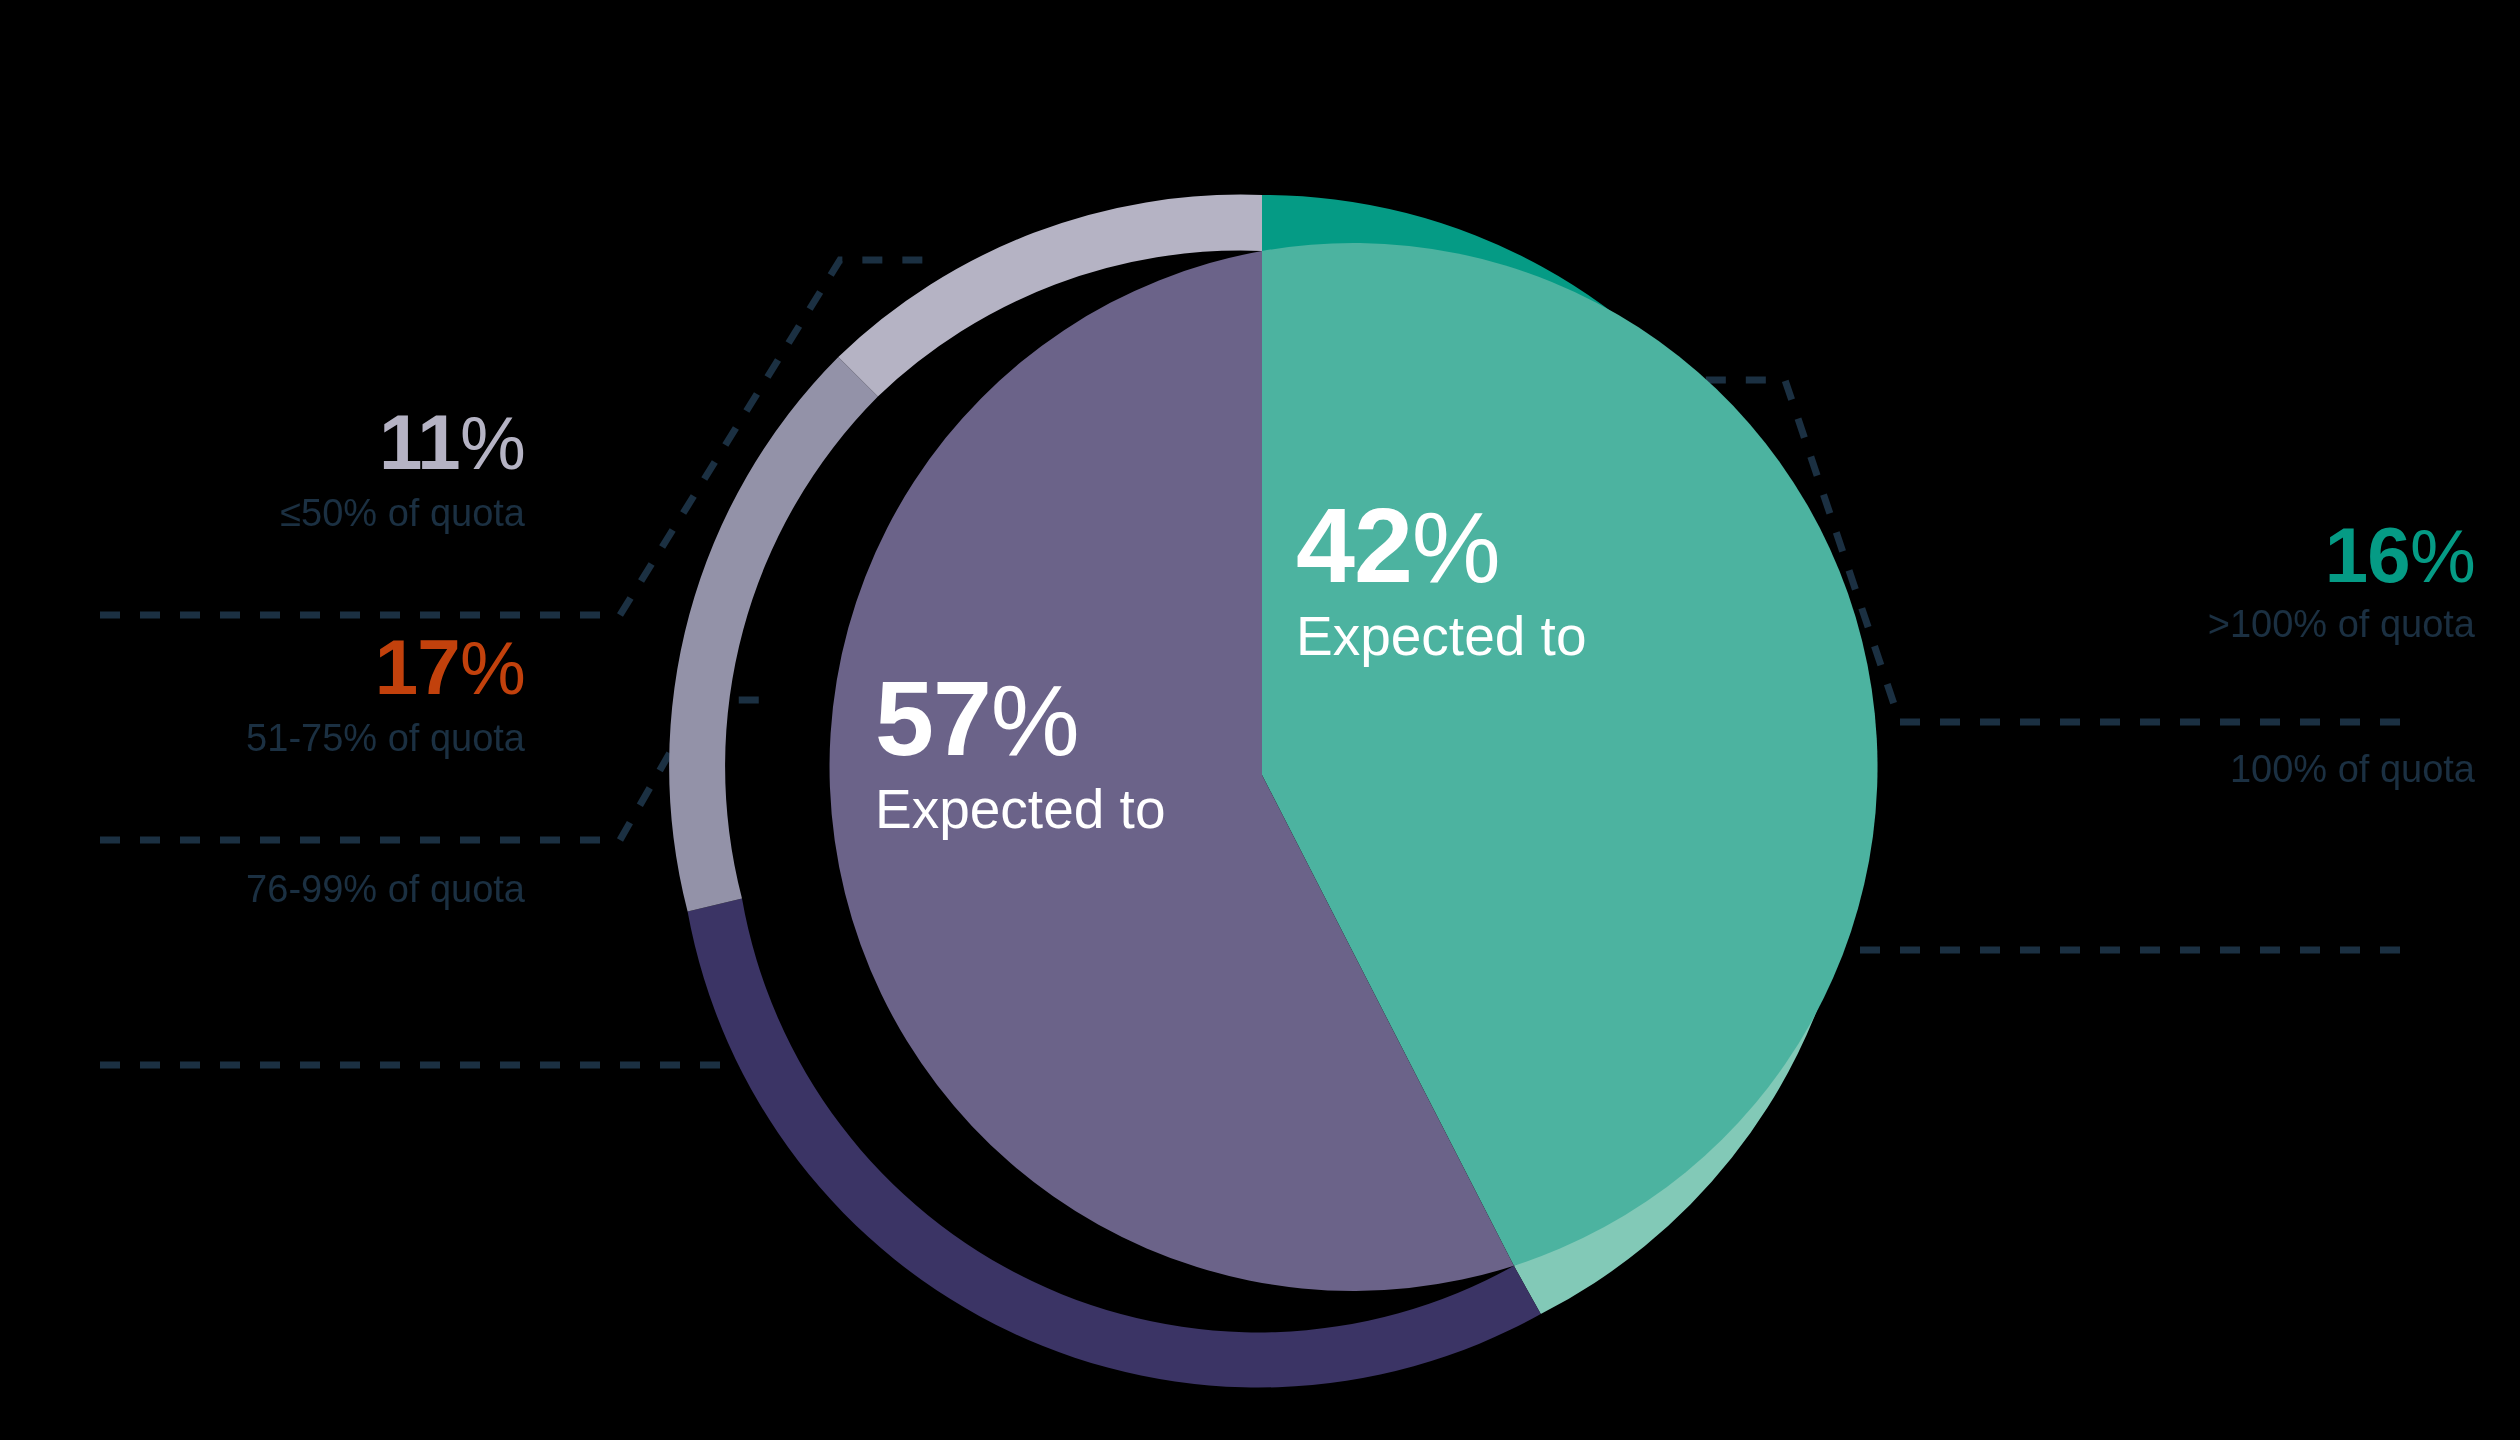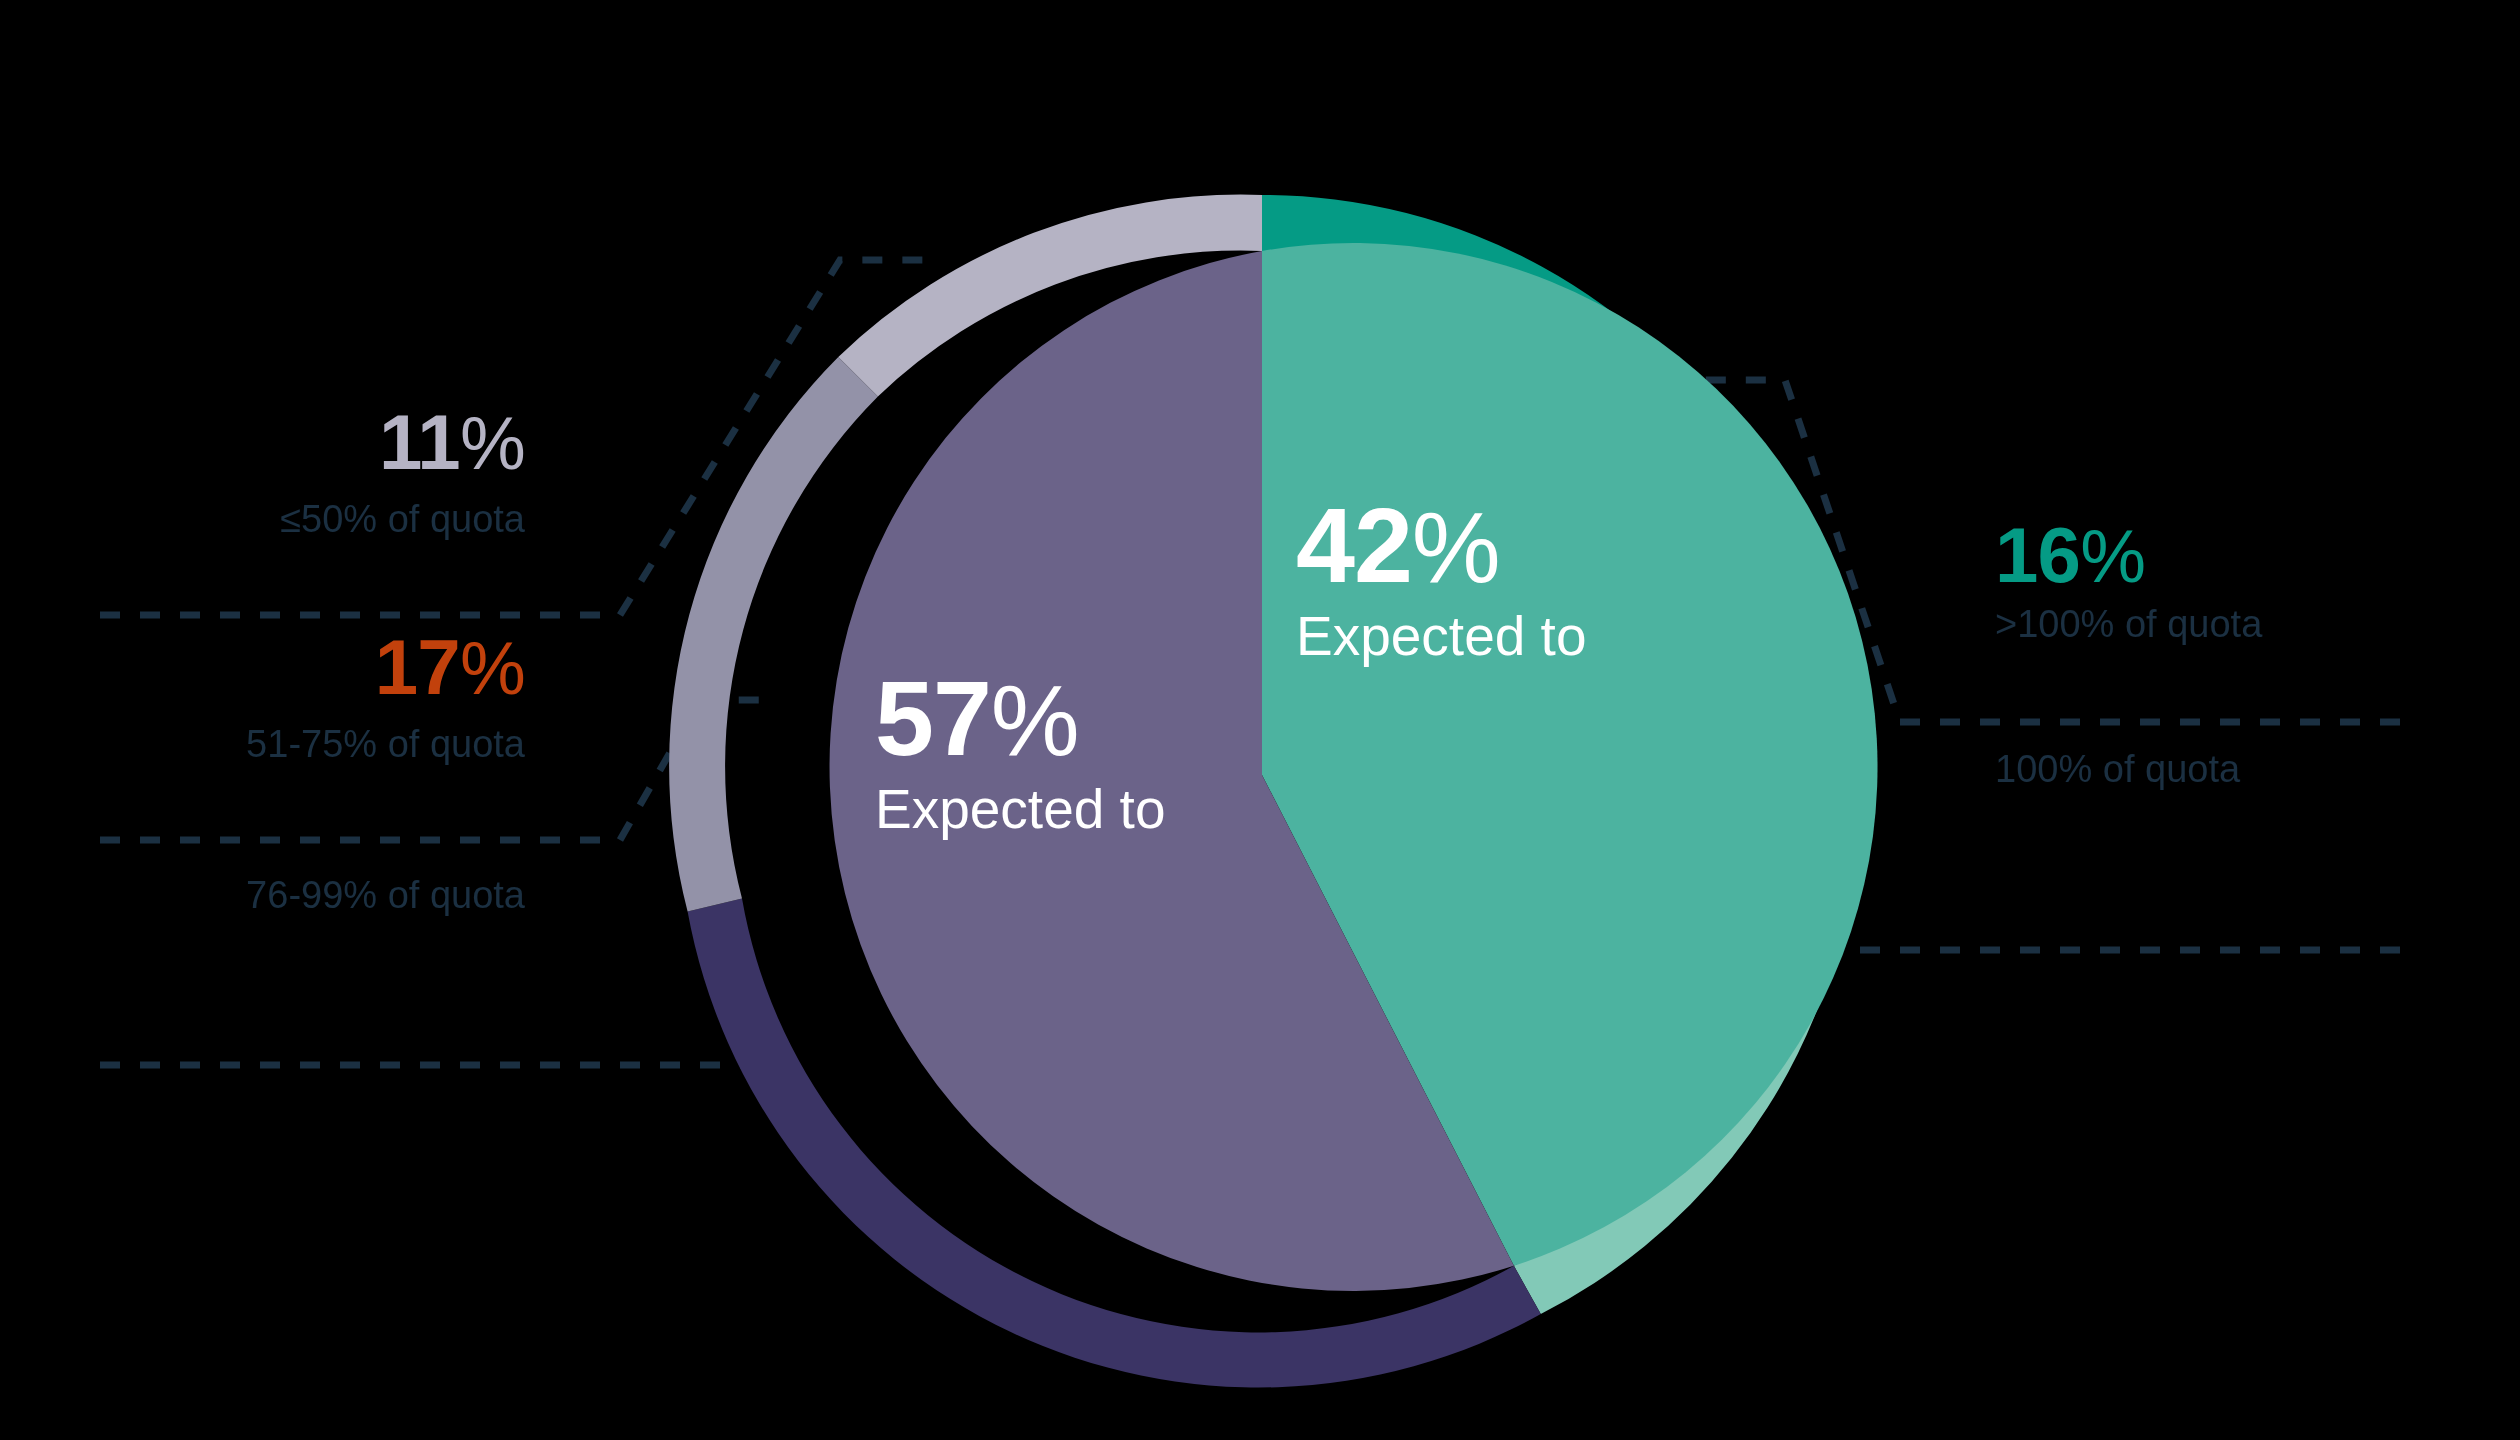--- a/index.html
+++ b/index.html
@@ -42,24 +42,24 @@
   }
   .sub {
     white-space: nowrap;
     line-height: 1.1;
   }
 
   
   .left-block { text-align: right; }
   .left-block .pct { font-size: 78px; }
   .left-block .pct .sym { font-size: 74px; }
-  .left-block .sub { font-size: 38px; color: #1B3042; margin-top: 20px; }
+  .left-block .sub { font-size: 38px; color: #1B3042; margin-top: 14px; }
 
   
-  .right-block { text-align: left; }
+  .right-block { text-align: right; }
   .right-block .pct { font-size: 78px; }
   .right-block .pct .sym { font-size: 74px; }
   .right-block .sub { font-size: 38px; color: #1B3042; margin-top: 4px; }
 
   
   .center-block { text-align: left; color: #ffffff; }
   .center-block .pct { font-size: 106px; }
   .center-block .pct .sym { font-size: 100px; font-weight: 300; }
   .center-block .sub { font-size: 55px; font-weight: 400; margin-top: 8px; line-height: 1.18; }
 

